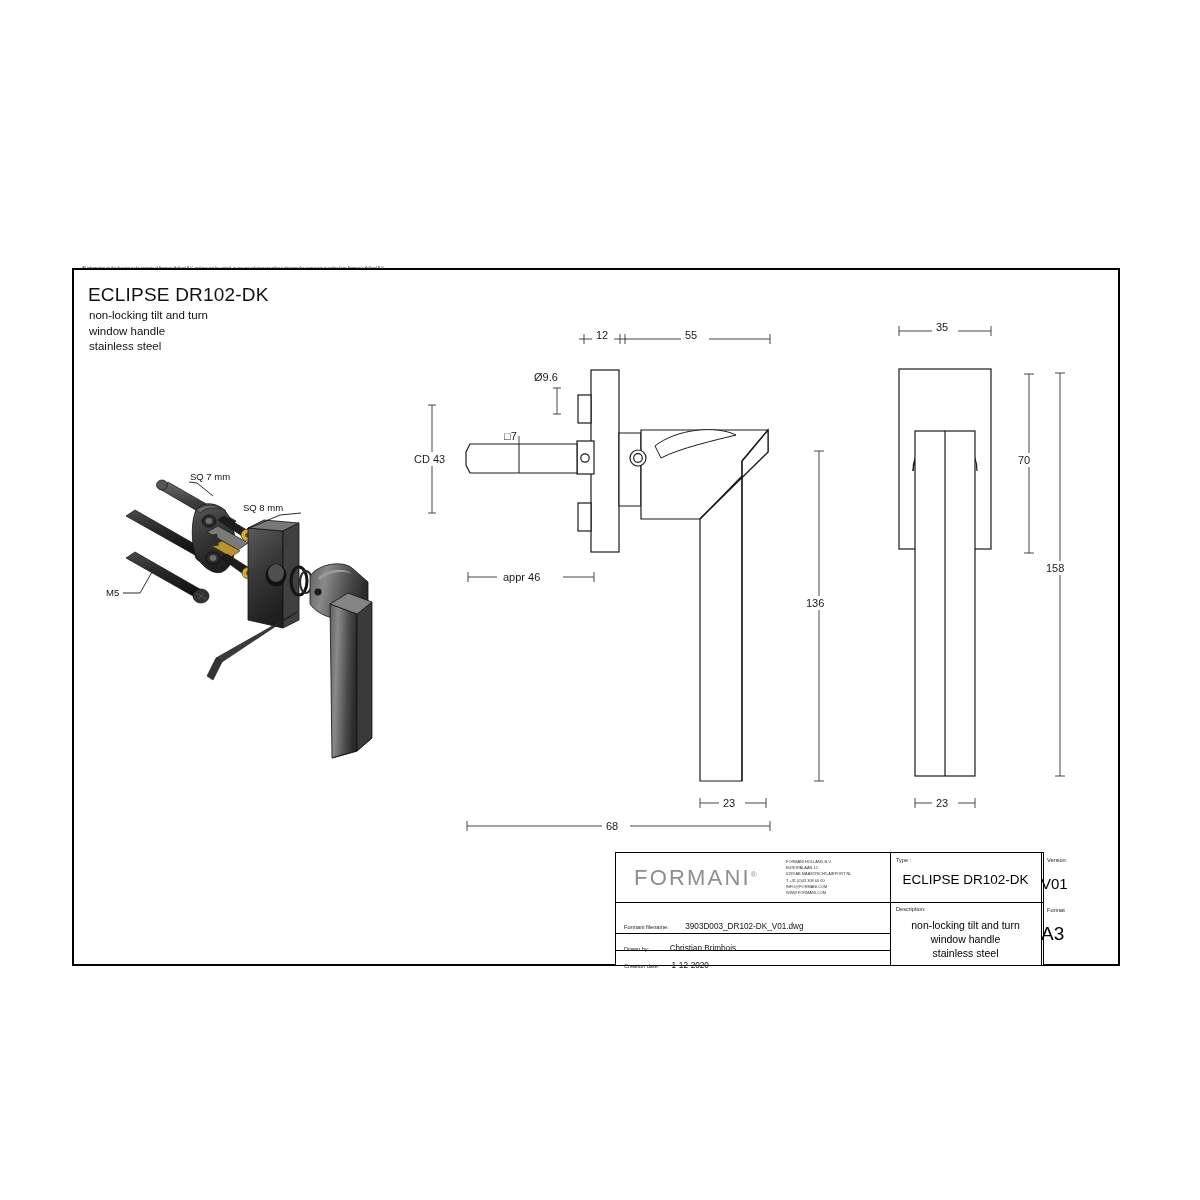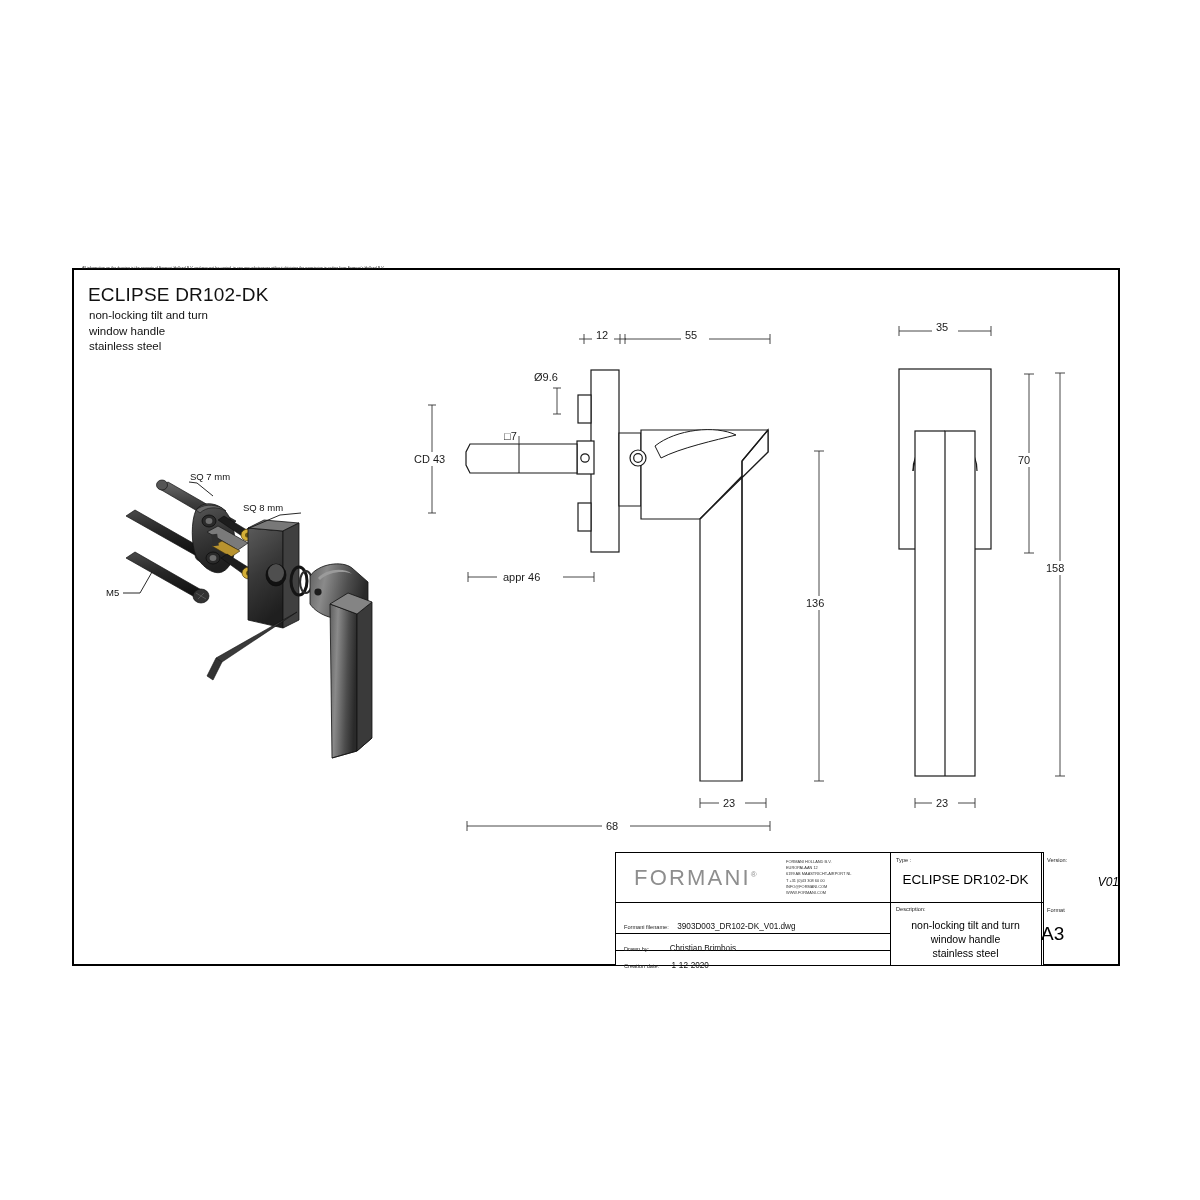--- a/index.html
+++ b/index.html
@@ -138,24 +138,23 @@
   .cell {
     position: absolute;
     box-sizing: border-box;
   }
   .type-val {
     font-size: 13.5px;
     color: #000;
     text-align: center;
   }
   .ver-val {
-    font-size: 12px;
+    font-size: 15px;
     color: #000;
-    text-align: right;
-    font-style: italic;
+    text-align: left;
   }
   .desc-val {
     font-size: 10.5px;
     line-height: 14px;
     color: #000;
     text-align: center;
   }
   .fmt-val {
     font-size: 19px;
     color: #000;
@@ -461,21 +460,21 @@
     <div class="cell" style="left:425px; top:0; width:78px; height:50px;">
       <div class="fld-label" style="position:absolute; left:6px; top:4px;">Version:</div>
       <div class="ver-val" style="position:absolute; left:0; top:22px; width:78px;">V01</div>
     </div>
 
     <div class="tb-hline" style="left:0; top:80px; width:274px;"></div>
     <div class="tb-hline" style="left:0; top:97px; width:274px;"></div>
 
     <div class="cell" style="left:8px; top:62px; width:266px;">
       <span class="fld-label">Formani filename:</span>
-      <span class="fld-value" style="margin-left:4px;">3903D003_DR102-DK_V01.dwg</span>
+      <span class="fld-value" style="margin-left:12px;">3903D003_DR102-DK_V01.dwg</span>
     </div>
 
     <div class="cell" style="left:8px; top:84px; width:266px;">
       <span class="fld-label">Drawn by:</span>
       <span class="fld-value" style="margin-left:16px;">Christian Brimbois</span>
     </div>
 
     <div class="cell" style="left:8px; top:101px; width:266px;">
       <span class="fld-label">Creation date:</span>
       <span class="fld-value" style="margin-left:8px;">1-12-2020</span>

